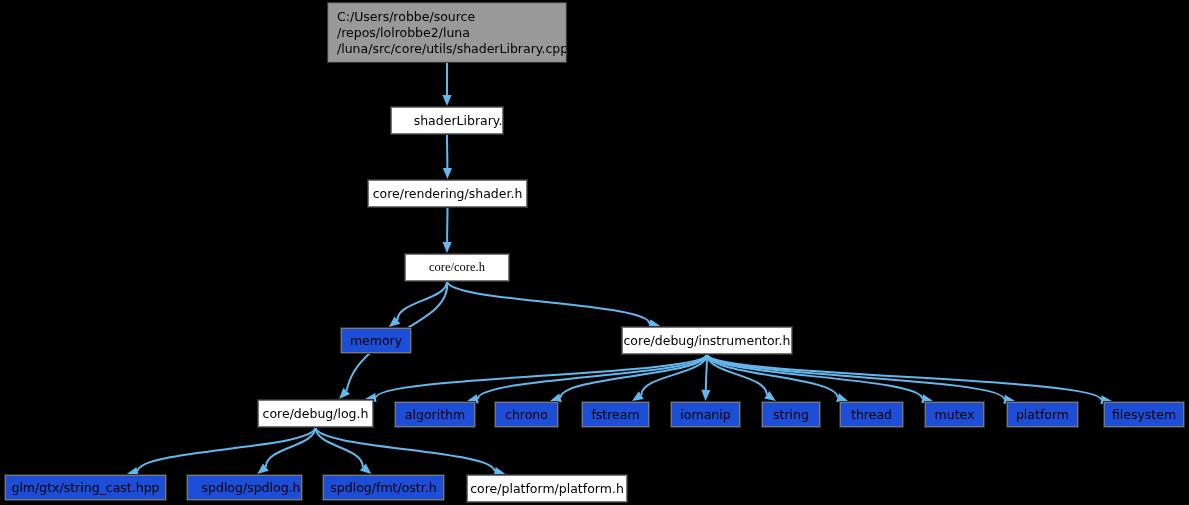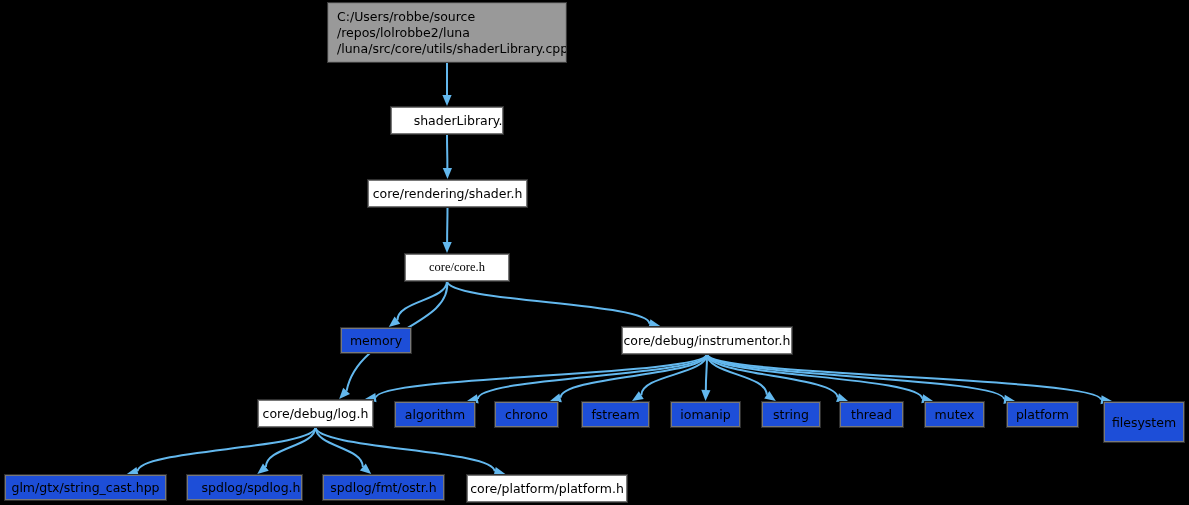--- a/index.html
+++ b/index.html
@@ -106,19 +106,19 @@
       <div class="node local" style="left: 622px; top: 327px; width: 170px; height: 27px;">core/debug/instrumentor.h</div>
       <div class="node local" style="left: 258px; top: 400px; width: 115px; height: 27px;">core/debug/log.h</div>
       <div class="node std" style="left: 395px; top: 402px; width: 80px; height: 25px;">algorithm</div>
       <div class="node std" style="left: 495px; top: 402px; width: 63px; height: 25px;">chrono</div>
       <div class="node std" style="left: 582px; top: 402px; width: 67px; height: 25px;">fstream</div>
       <div class="node std" style="left: 671px; top: 402px; width: 69px; height: 25px;">iomanip</div>
       <div class="node std" style="left: 762px; top: 402px; width: 58px; height: 25px;">string</div>
       <div class="node std" style="left: 840px; top: 402px; width: 63px; height: 25px;">thread</div>
       <div class="node std" style="left: 925px; top: 402px; width: 59px; height: 25px;">mutex</div>
       <div class="node std" style="left: 1007px; top: 402px; width: 71px; height: 25px;">platform</div>
-      <div class="node std" style="left: 1104px; top: 402px; width: 80px; height: 40px;">filesystem</div>
+      <div class="node std" style="left: 1104px; top: 402px; width: 80px; height: 25px;">filesystem</div>
       <div class="node std" style="left: 5px; top: 475px; width: 161px; height: 25px;">glm/gtx/string_cast.hpp</div>
       <div class="node std" style="left: 187px; top: 475px; width: 115px; height: 25px; padding-left: 19px;">spdlog/spdlog.h</div>
       <div class="node std" style="left: 323px; top: 475px; width: 121px; height: 25px;">spdlog/fmt/ostr.h</div>
       <div class="node local" style="left: 467px; top: 475px; width: 160px; height: 27px;">core/platform/platform.h</div>
     </div>
 </div>
 
 </body></html>

